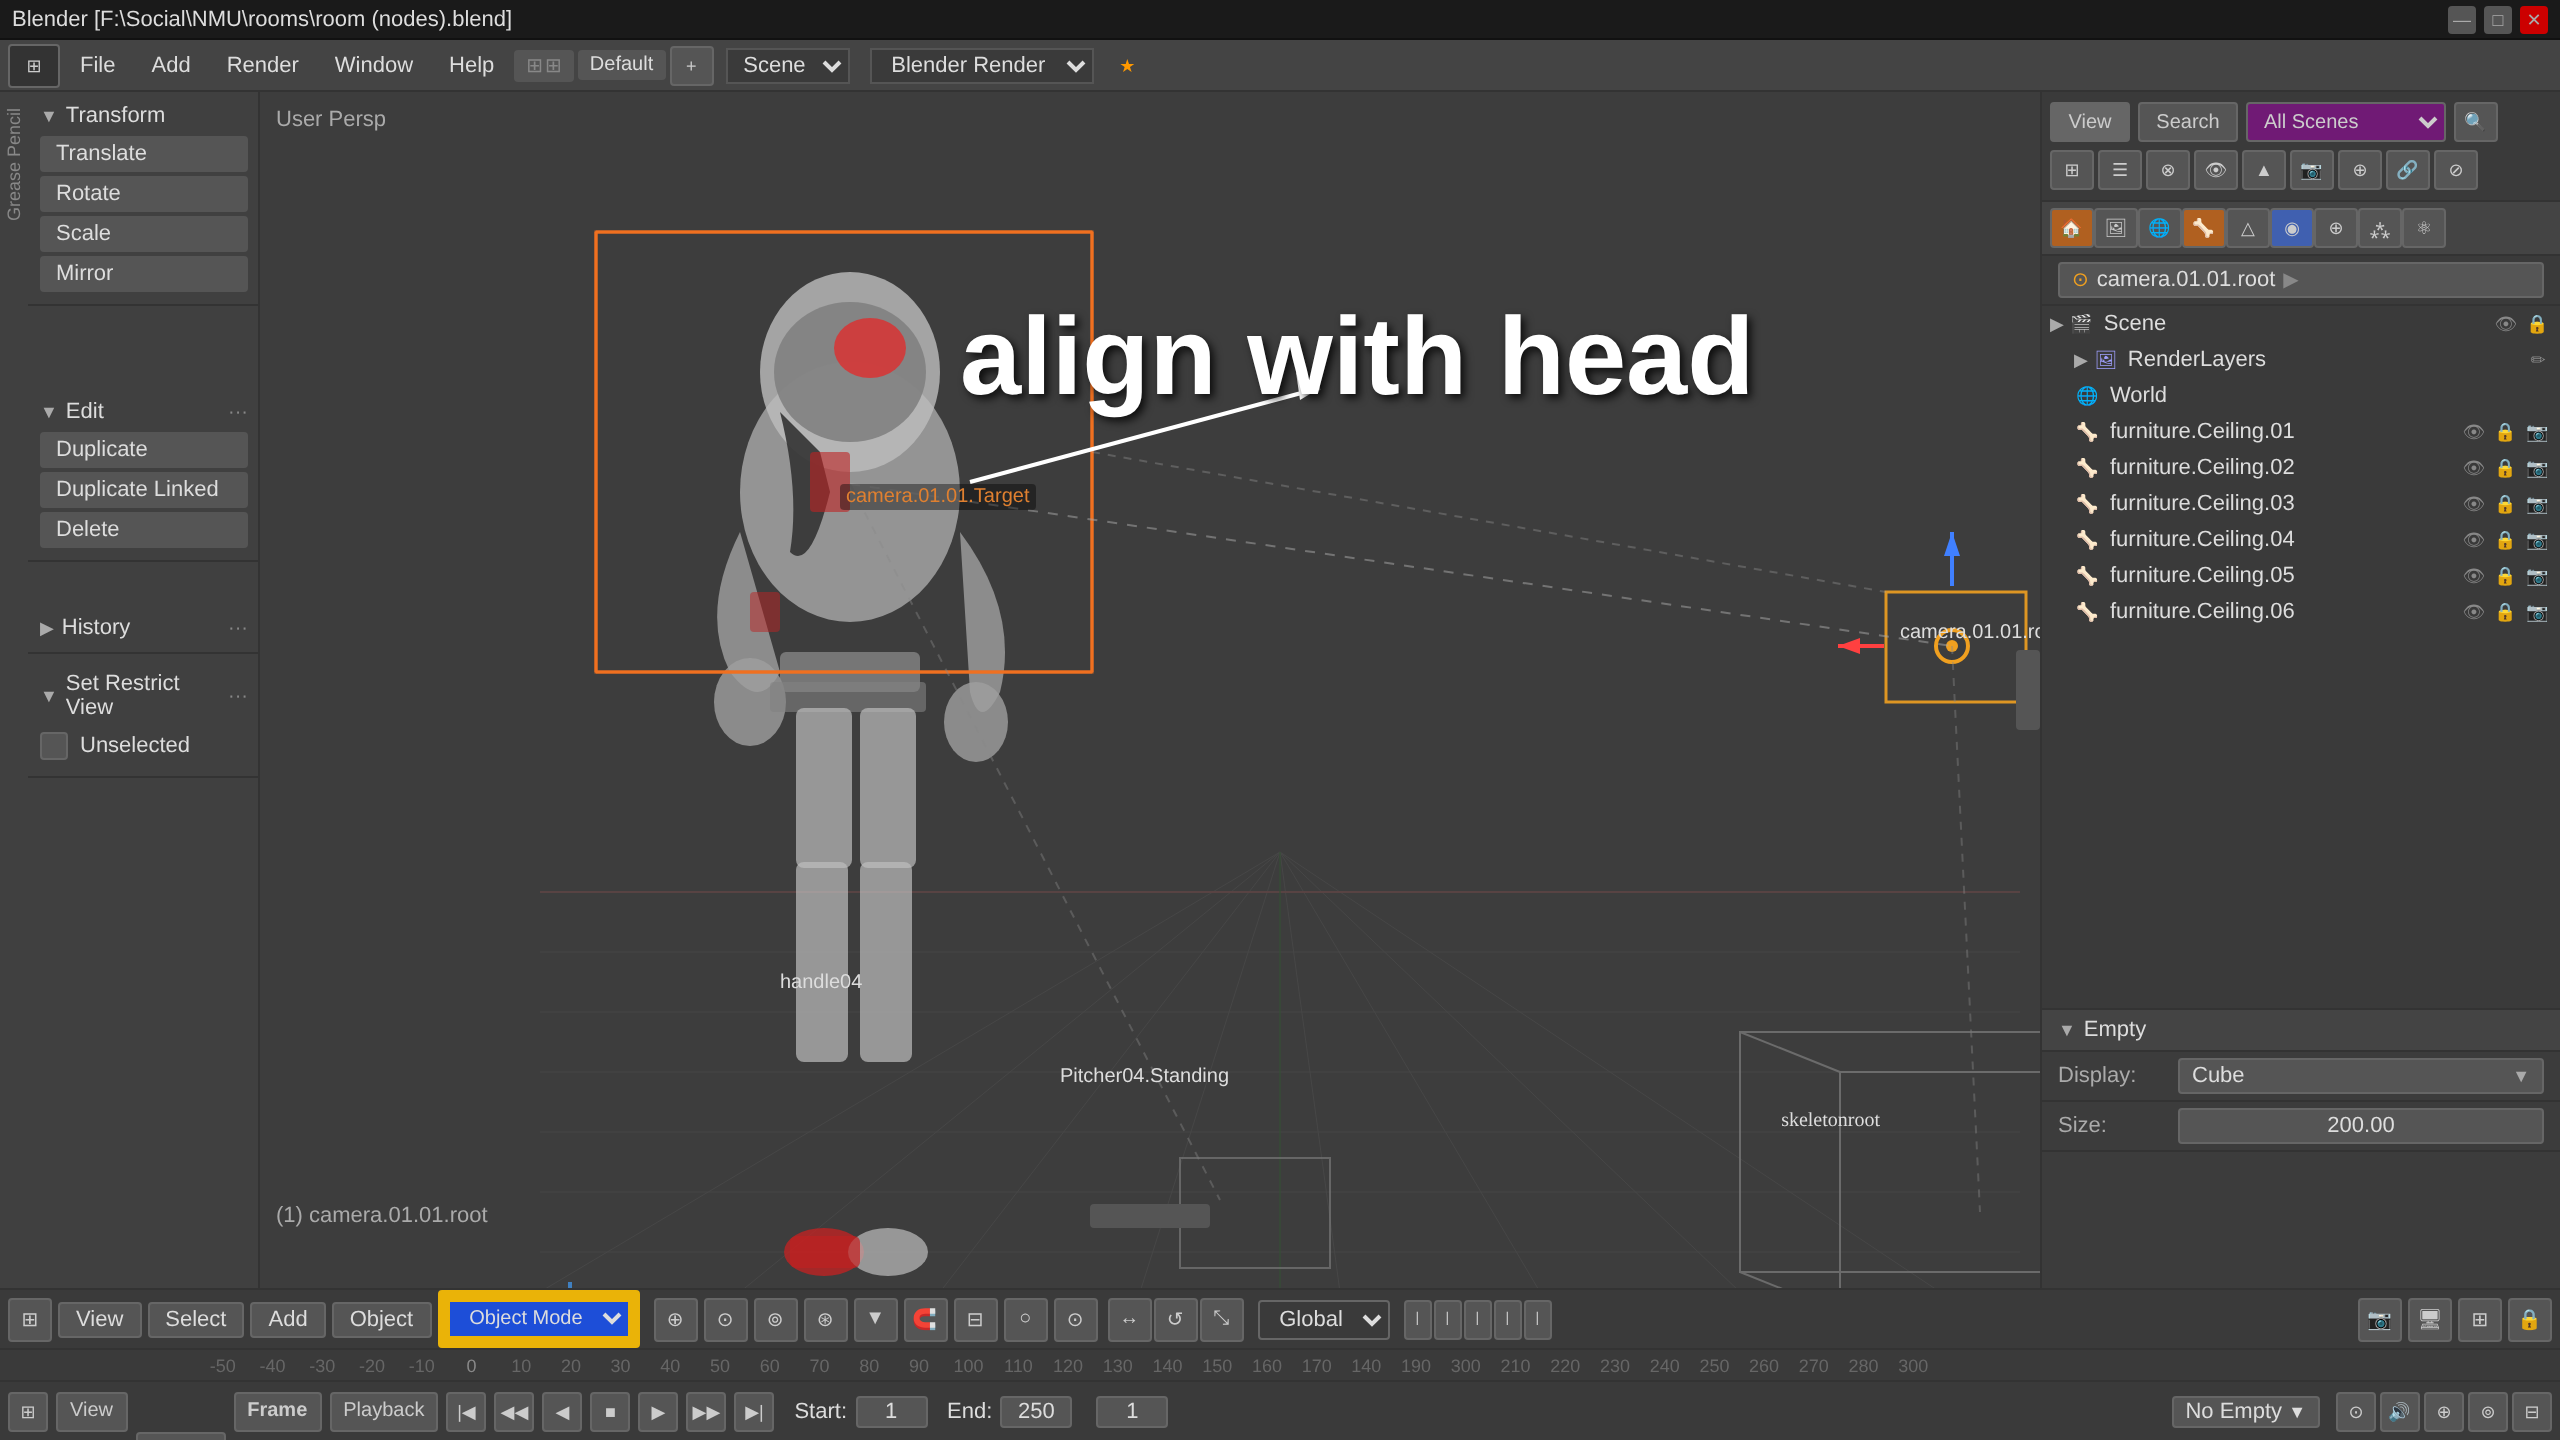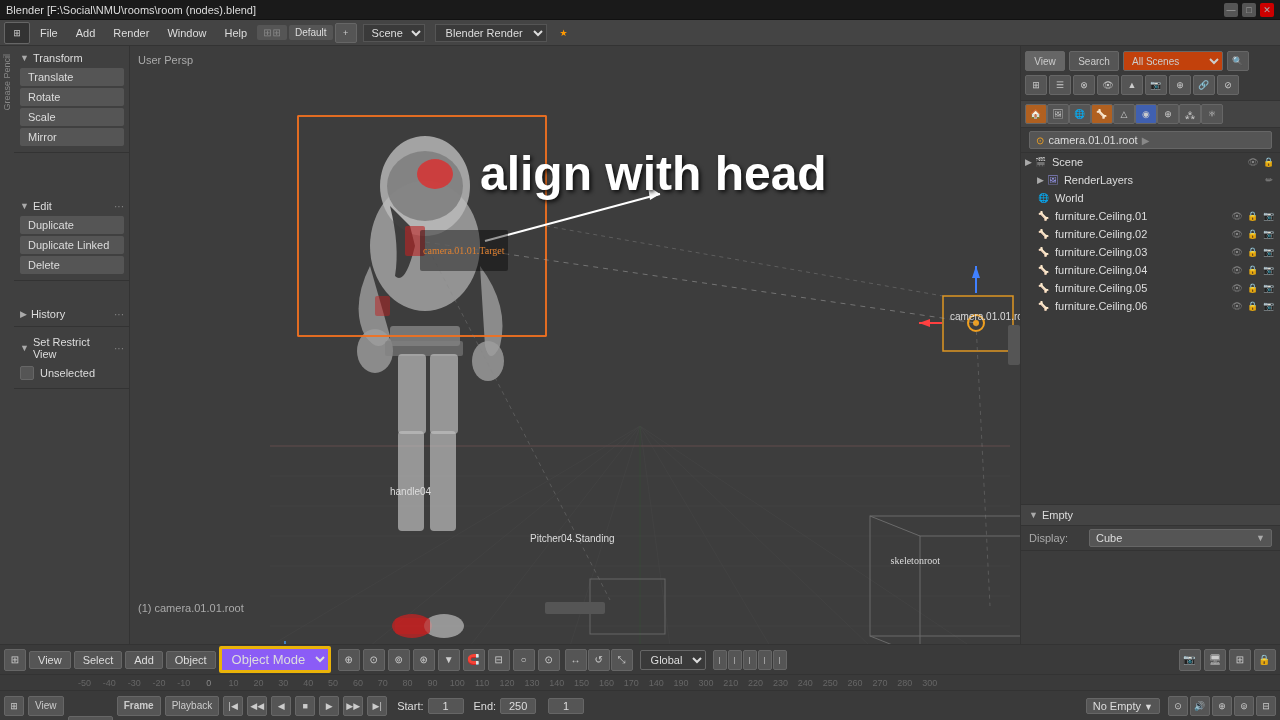--- a/index.html
+++ b/index.html
@@ -154,44 +154,43 @@
       top: 0; left: 0;
       width: 100%; height: 100%;
     }
 
     
     .align-text {
       position: absolute;
       top: 100px;
       left: 350px;
       color: white;
-      font-size: 48px;
+      font-size: 55px;
       font-weight: bold;
       text-shadow: 2px 2px 4px rgba(0,0,0,0.8);
       pointer-events: none;
     }
 
     
     .camera-label {
       position: absolute;
       top: 265px;
       left: 820px;
       color: #ddd;
       font-size: 10px;
     }
     .target-label {
       position: absolute;
-      top: 184px;
+      top: 196px;
       left: 290px;
       color: #e08030;
       font-size: 10px;
       background: rgba(0,0,0,0.4);
-      padding: 15px 3px;
-      border-radius: 2px;
-      font-family: Liberation Serif, serif;
+      padding: 1px 3px;
+      border-radius: 2px;
     }
     .handle-label {
       position: absolute;
       top: 440px;
       left: 260px;
       color: #ddd;
       font-size: 10px;
     }
     .pitcher-label {
       position: absolute;
@@ -247,21 +246,21 @@
       display: flex;
       align-items: center;
       justify-content: center;
       font-size: 9px;
       color: #ccc;
       cursor: pointer;
     }
     .rtb-btn.active { background: #666; }
     .rtb-dropdown {
       height: 20px;
-      background: #c2410c;
+      background: #701a75;
       border: 1px solid #666;
       border-radius: 2px;
       padding: 0 4px;
       color: #ccc;
       font-size: 10px;
       cursor: pointer;
     }
 
     
     #outliner {
@@ -368,26 +367,26 @@
     .bt-btn {
       padding: 2px 8px;
       background: #555;
       border: 1px solid #666;
       border-radius: 2px;
       color: #ddd;
       font-size: 11px;
       cursor: pointer;
     }
     .mode-dropdown {
-      background: #8b5cf6;
-      border: 3px solid #eab308;
+      background: #1d4ed8;
+      border: 6px solid #eab308;
       border-radius: 2px;
       color: #ddd;
       padding: 2px 6px;
-      font-size: 13px;
+      font-size: 10px;
       cursor: pointer;
     }
     .bt-icon-btn {
       width: 22px; height: 22px;
       background: #555;
       border: 1px solid #666;
       border-radius: 2px;
       display: flex;
       align-items: center;
       justify-content: center;
@@ -864,20 +863,26 @@
       </div>
 
       <div class="prop-row">
         <span class="prop-label">Display:</span>
         <div class="prop-value-box">
           <span>Cube</span>
           <span style="margin-left:auto;color:#aaa;font-size:9px;">▼</span>
         </div>
       </div>
 
+      <div class="prop-row">
+        <span class="prop-label">Size:</span>
+        <div class="prop-value-box">
+          <span>200.00</span>
+        </div>
+      </div>
     </div>
   </div>
 </div>
 
 <div id="bottom-toolbar">
   <div class="bt-icon-btn">⊞</div>
   <span class="bt-btn">View</span>
   <span class="bt-btn">Select</span>
   <span class="bt-btn">Add</span>
   <span class="bt-btn">Object</span>
@@ -919,21 +924,21 @@
 
   <div class="spacer"></div>
 
   <div class="bt-icon-btn">📷</div>
   <div class="bt-icon-btn">🖥</div>
   <div class="bt-icon-btn">⊞</div>
   <div class="bt-icon-btn">🔒</div>
 </div>
 
 <div id="num-line" style="height:16px;background:#3a3a3a;border-top:1px solid #333;display:flex;align-items:center;overflow:hidden;position:relative;">
-  <div style="display:flex;width:870px;margin-left:72px;">
+  <div style="display:flex;width:870px;margin-left:99px;">
     <span class="nl-tick">-50</span>
     <span class="nl-tick">-40</span>
     <span class="nl-tick">-30</span>
     <span class="nl-tick">-20</span>
     <span class="nl-tick">-10</span>
     <span class="nl-tick zero">0</span>
     <span class="nl-tick">10</span>
     <span class="nl-tick">20</span>
     <span class="nl-tick">30</span>
     <span class="nl-tick">40</span>

